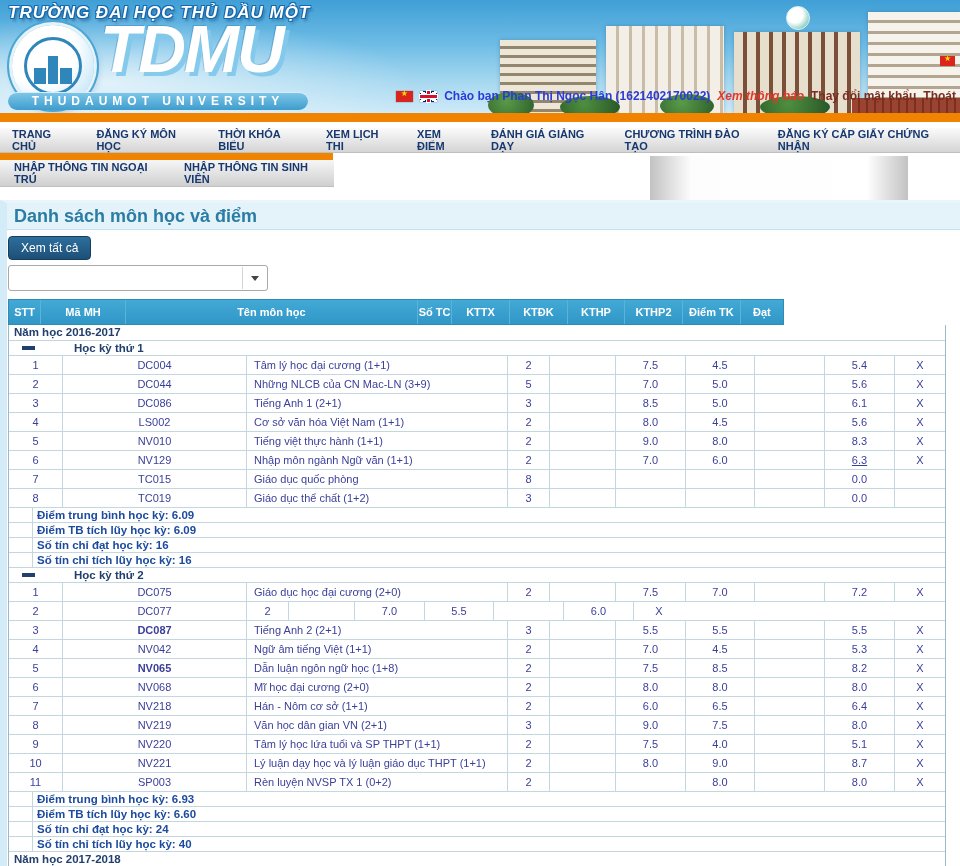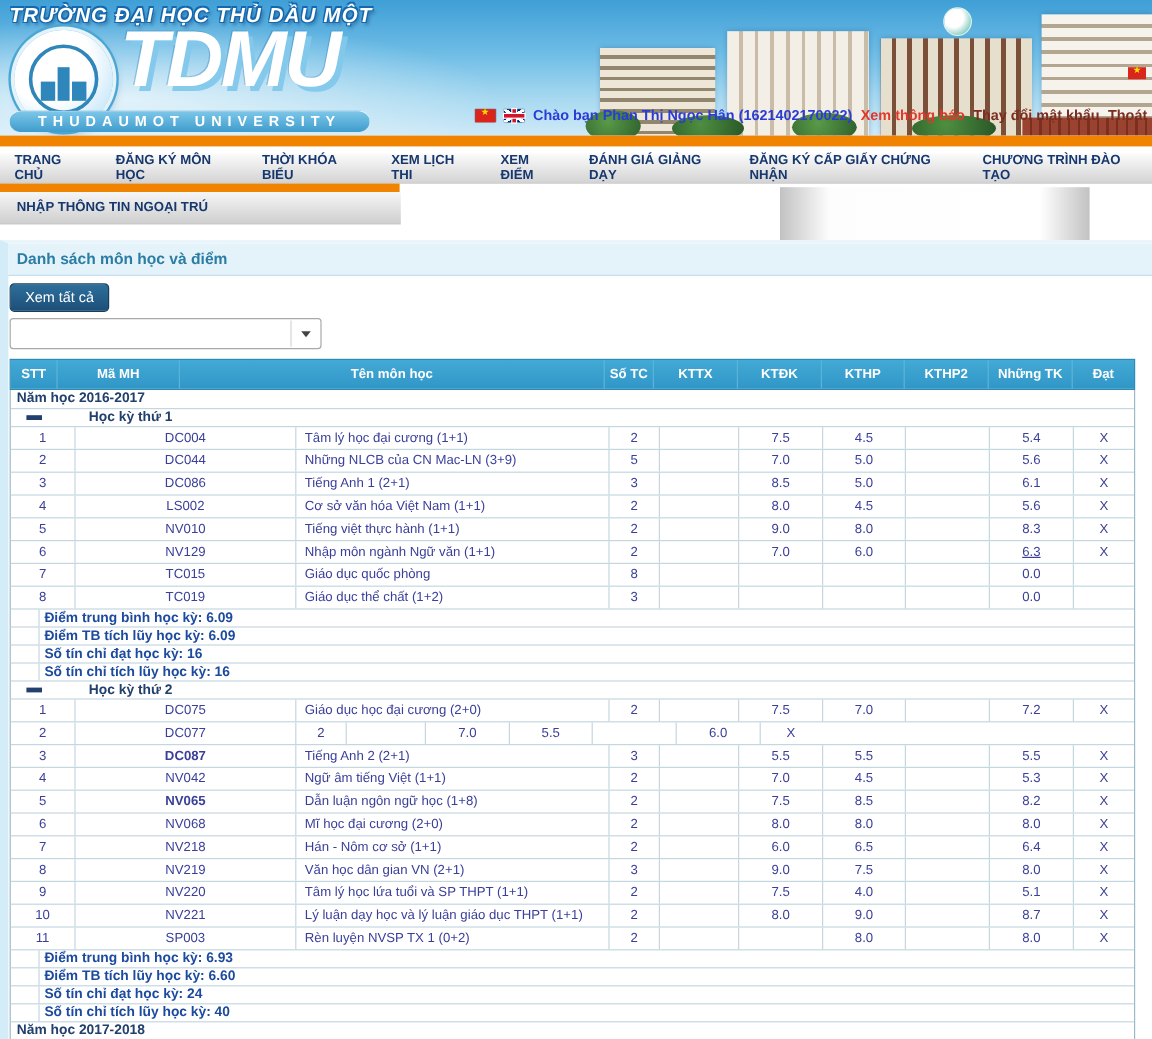--- a/index.html
+++ b/index.html
@@ -54,54 +54,54 @@
     font-size:12px; font-weight:bold; white-space:nowrap; }
   .flag { position:relative; width:17px; height:11px; display:inline-block; box-shadow:0 0 1px rgba(0,0,0,.6); cursor:pointer; }
   .flag-vn { background:#da251d; }
   .flag-vn::after { content:"★"; position:absolute; left:4.5px; top:-1.5px; color:#ffde00; font-size:8px; }
   .flag-uk { background:
       linear-gradient(to bottom right, transparent 43%, #fff 43% 57%, transparent 57%),
       linear-gradient(to bottom left, transparent 43%, #fff 43% 57%, transparent 57%), #00247d; }
   .flag-uk::before { content:""; position:absolute; left:7px; top:0; width:3px; height:11px; background:#cf142b; box-shadow:0 0 0 1px #fff; }
   .flag-uk::after { content:""; position:absolute; left:0; top:4px; width:17px; height:3px; background:#cf142b; box-shadow:0 0 0 1px #fff; }
   .greet { color:#2a3cd6; cursor:default; }
-  .link-notif { color:#e2372b; cursor:pointer; }
+  .link-notif { color:#e2372b; font-style:italic; cursor:pointer; }
   .link-dark { color:#7a2d20; cursor:pointer; }
 
   
   .orange1 { position:absolute; left:0; top:113px; width:960px; height:9px; background:#f08300; }
   .nav1 { position:absolute; left:0; top:128px; width:960px; height:25px;
     background:linear-gradient(180deg,#fbfbfb,#d4d4d4); border-bottom:1px solid #bfbfbf; display:flex; }
   .orange2 { position:absolute; left:0; top:153px; width:333px; height:7px; background:#f08300; }
   .nav2 { position:absolute; left:0; top:160px; width:334px; height:27px;
     background:linear-gradient(180deg,#f6f6f6,#cfcfcf); border-bottom:1px solid #bfbfbf; display:flex; }
   .nav-item { padding:0 12px; font-size:11px; font-weight:bold; color:#17386f; display:flex; align-items:center; cursor:pointer; }
   .nav2 .nav-item { padding:0 14px; }
   .submenu-panel { position:absolute; left:650px; top:156px; width:258px; height:44px;
     background:linear-gradient(90deg,#c2c2c2,#fdfdfd 16%,#ffffff 84%,#c2c2c2); }
 
   
   .content-panel { position:absolute; left:0; top:200px; width:960px; height:666px;
     background:#fff; border-left:7px solid #d3ecf7; border-top:3px solid #eaf5fb; }
   .panel-title-bar { height:27px; background:#e4f2fa; border-bottom:1px solid #c2e0ef;
-    line-height:26px; padding-left:7px; color:#2b7da4; font-weight:bold; font-size:13px; }
+    line-height:26px; padding-left:7px; color:#2b7da4; font-weight:bold; font-size:18px; }
   .btn-viewall { display:inline-block; margin:6px 0 0 1px; padding:0 12px; height:24px; line-height:23px;
     background:linear-gradient(180deg,#2d6f9c,#1d4f78); color:#fff; font-size:12px;
     border:1px solid #163f5e; border-radius:4px; cursor:pointer; }
   .filter-select { position:relative; display:block; margin:5px 0 0 1px; width:260px; height:26px;
     background:#fff; border:1px solid #a9a9a9; border-radius:3px; cursor:pointer; }
   .select-value { position:absolute; left:6px; top:5px; font-size:12px; color:#333; }
   .select-arrow-box { position:absolute; right:1px; top:1px; bottom:1px; width:24px;
     border-left:1px solid #d5d5d5; display:flex; align-items:center; justify-content:center; }
   .select-arrow { width:0; height:0; border-left:4px solid transparent; border-right:4px solid transparent;
     border-top:5px solid #444; }
 
   
   .grade-table { margin:8px 0 0 1px; width:938px; }
-  .thead-row { display:flex; width:938px; height:26px;
+  .thead-row { display:flex; width:776px; height:26px;
     background:linear-gradient(180deg,#43aad7,#2f96c6); border:1px solid #2e8bb4;justify-content:space-between; }
   .th { border-right:1px solid #5cb3da; color:#fff; font-size:11px; font-weight:bold;
     display:flex; align-items:center; justify-content:center; height:100%; }
   .th:last-child { border-right:none; }
   .tbody { width:938px; border:1px solid #9db9c8; border-top:none; background:#fff; }
   .year-row { height:16px; line-height:15px; font-size:11.5px; font-weight:bold; color:#22406e;
     padding-left:5px; border-bottom:1px solid #c3d7e1; }
   .sem-row { height:15px; display:flex; align-items:center; border-bottom:1px solid #c3d7e1; }
   .minus-icon { width:13px; height:4px; background:#22406e; margin-left:13px; cursor:pointer; }
   .sem-label { margin-left:39px; font-weight:bold; font-size:11.5px; color:#22406e; }
@@ -154,26 +154,27 @@
   </div>
 
   <div class="orange1"></div>
   <div class="nav1" id="nav1">
       <span class="nav-item">TRANG CHỦ</span>
       <span class="nav-item">ĐĂNG KÝ MÔN HỌC</span>
       <span class="nav-item">THỜI KHÓA BIỂU</span>
       <span class="nav-item">XEM LỊCH THI</span>
       <span class="nav-item">XEM ĐIỂM</span>
       <span class="nav-item">ĐÁNH GIÁ GIẢNG DẠY</span>
+      <span class="nav-item">CHƯƠNG TRÌNH ĐÀO TẠO</span>
       <span class="nav-item">ĐĂNG KÝ CẤP GIẤY CHỨNG NHẬN</span>
-      <span class="nav-item">CHƯƠNG TRÌNH ĐÀO TẠO</span>
     </div>
   <div class="orange2"></div>
   <div class="nav2" id="nav2">
       <span class="nav-item">NHẬP THÔNG TIN NGOẠI TRÚ</span>
+      <span class="nav-item">NHẬP THÔNG TIN SINH VIÊN</span>
     </div>
   <div class="submenu-panel"></div>
 
   <div class="content-panel">
     <div class="panel-title-bar">Danh sách môn học và điểm</div>
     <span class="btn-viewall">Xem tất cả</span>
     <div class="filter-select">
       <span class="select-value"></span>
       <span class="select-arrow-box">
         <span class="select-arrow"></span>
@@ -183,21 +184,21 @@
     <div class="grade-table">
       <div class="thead-row" id="thead">
           <div class="th" style="width: 39px;">STT</div>
           <div class="th" style="width: 102px;">Mã MH</div>
           <div class="th" style="width: 354px;">Tên môn học</div>
           <div class="th" style="width: 41px;">Số TC</div>
           <div class="th" style="width: 70px;">KTTX</div>
           <div class="th" style="width: 70px;">KTĐK</div>
           <div class="th" style="width: 69px;">KTHP</div>
           <div class="th" style="width: 70px;">KTHP2</div>
-          <div class="th" style="width: 70px;">Những TK</div>
+          <div class="th" style="width: 70px;">Điểm TK</div>
           <div class="th" style="width: 51px;">Đạt</div>
         </div>
       <div class="tbody" id="tbody">
           <div class="year-row">Năm học 2016-2017</div>
           <div class="sem-row">
             <span class="minus-icon"></span>
             <span class="sem-label">Học kỳ thứ 1</span>
           </div>
           <div class="course-row">
             <div class="td" style="width: 54px;">1</div>

